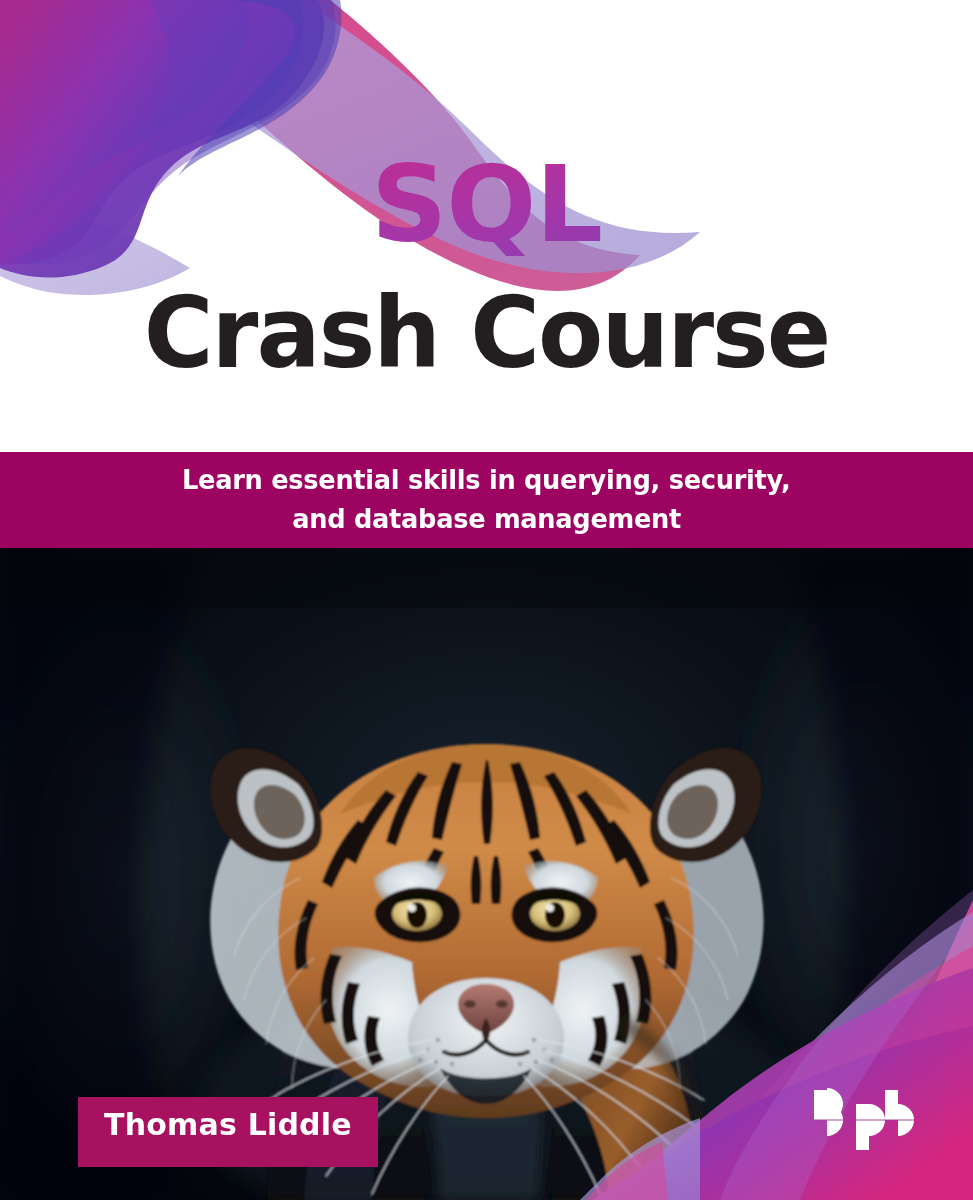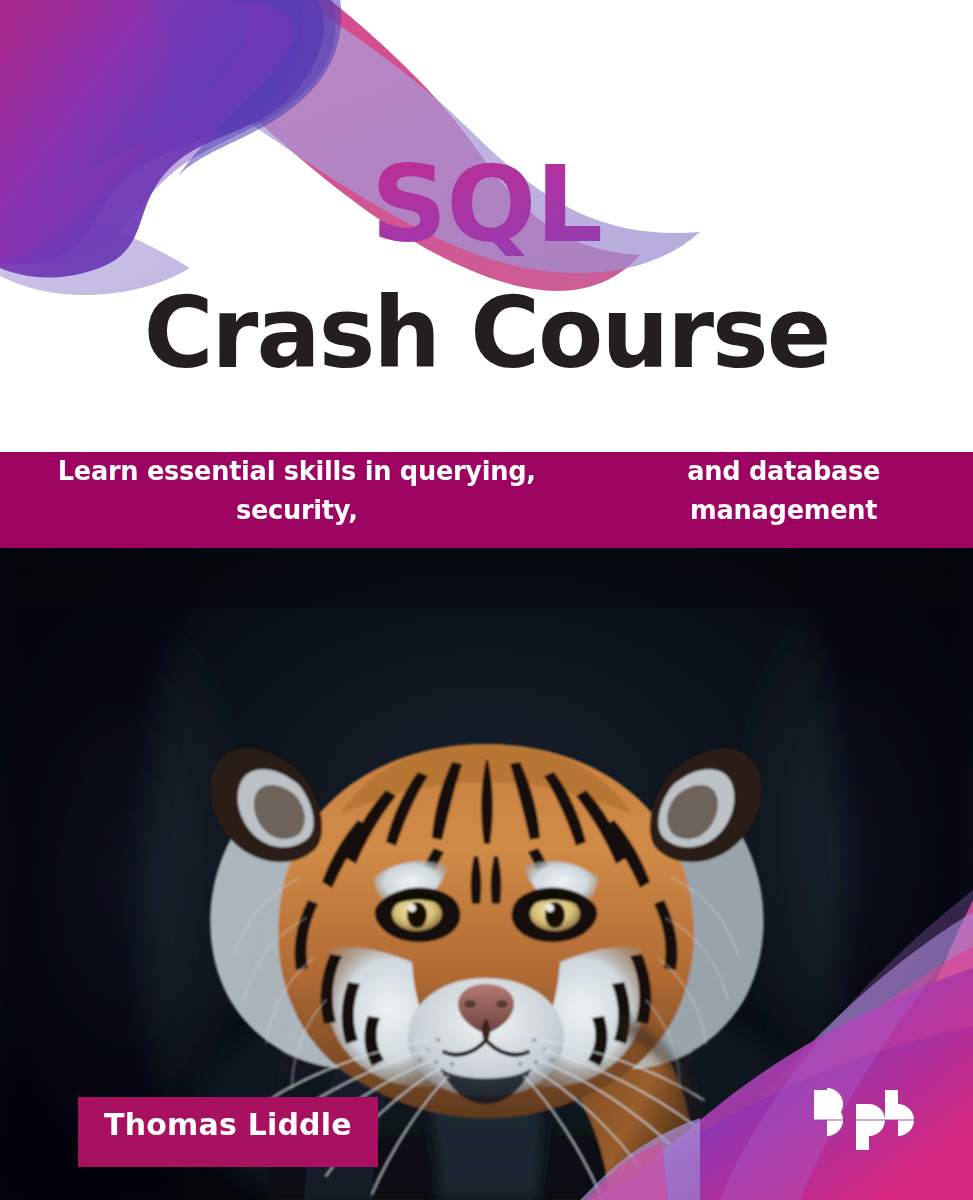--- a/index.html
+++ b/index.html
@@ -85,22 +85,22 @@
 
   
   .subtitle-band {
     position: absolute;
     left: 0; top: 452px;
     width: 973px;
     height: 96px;
     background: #9d0462;
     z-index: 5;
     display: flex;
-    flex-direction: row;
-    align-items: flex-start;
+    flex-direction: column;
+    align-items: center;
     justify-content: center;
   }
   .subtitle-line {
     font-family: "DejaVu Sans", sans-serif;
     font-weight: 700;
     font-size: 27px;
     line-height: 1.44;
     letter-spacing: -0.3px;
     color: #ffffff;
     text-align: center;

